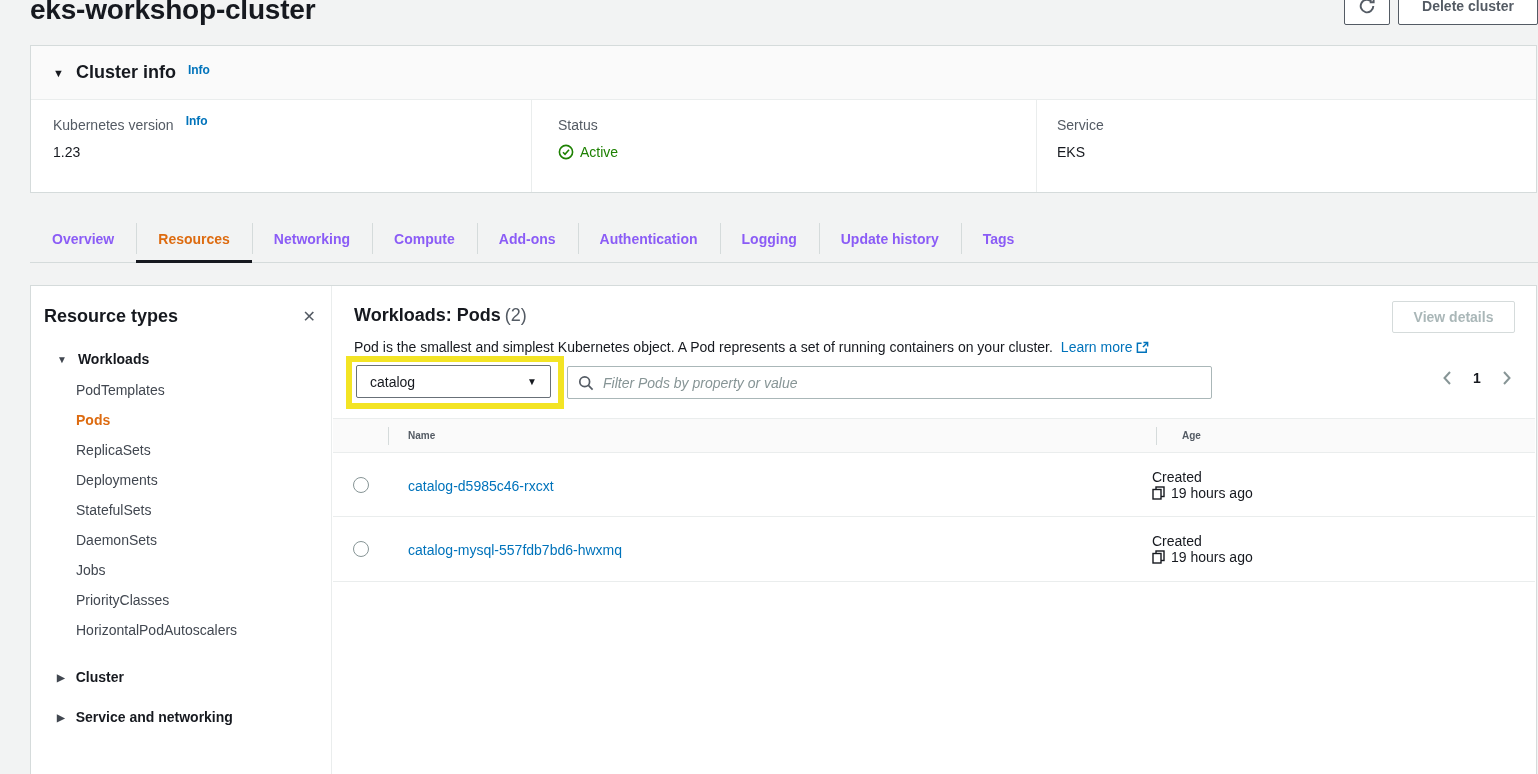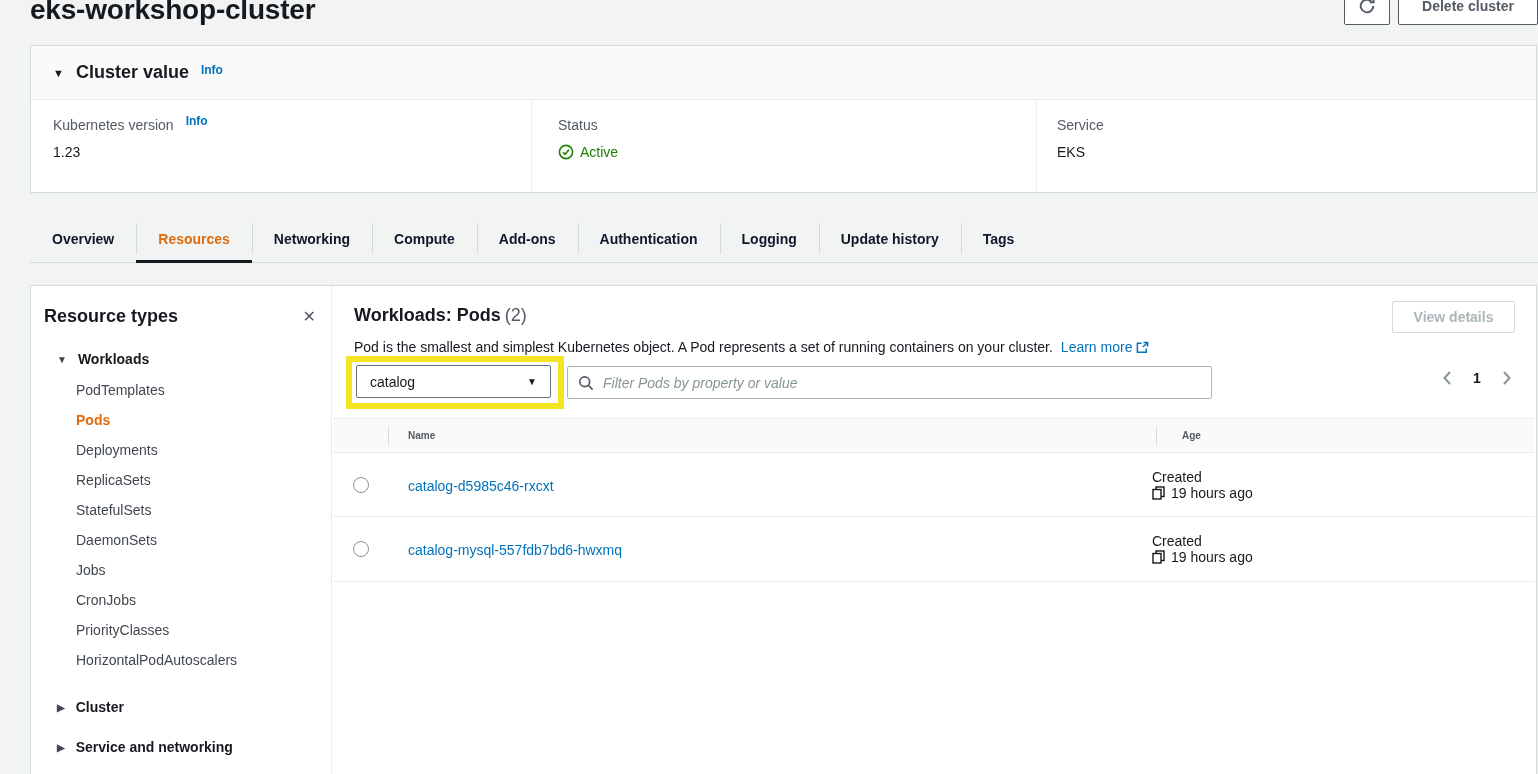--- a/index.html
+++ b/index.html
@@ -50,21 +50,21 @@
   .field-value { font-size:14px; color:#16191f; }
   .status-value { display:flex; align-items:center; gap:6px; color:#1d8102; font-size:14px; }
 
   
   .tabs {
     position:absolute; left:30px; top:216px; right:0; height:47px;
     display:flex; border-bottom:1px solid #d5dbdb;
   }
   .tab {
     position:relative; display:flex; align-items:center; padding:0 22px;
-    font-size:14px; font-weight:700; color:#0f172a; cursor:pointer; white-space:nowrap;
+    font-size:14px; font-weight:700; color:#8b5cf6; cursor:pointer; white-space:nowrap;
   }
   .tab + .tab::before {
     content:""; position:absolute; left:0; top:7px; bottom:8px; width:1px; background:#d5dbdb;
   }
   .tab.active { color:#dd6b10; }
   .tab.active::after {
     content:""; position:absolute; left:0; right:0; bottom:-1px; height:3px; background:#16191f;
   }
 
   
@@ -158,21 +158,21 @@
         <path d="M13.6 8a5.6 5.6 0 1 1-1.7-4" fill="none" stroke="#545b64" stroke-width="1.7"></path>
         <path d="M13.9 1.2v3.5h-3.5" fill="none" stroke="#545b64" stroke-width="1.7"></path>
       </svg>
   </span>
 </button>
 <button class="top-btn delete-btn">Delete cluster</button>
 
 <section class="ci-card">
   <div class="ci-header">
     <span class="caret">▼</span>
-    <span class="ci-title">Cluster value</span>
+    <span class="ci-title">Cluster info</span>
     <a class="info-link">Info</a>
   </div>
   <div class="ci-body">
     <div class="ci-col c1">
       <div class="field-label">
         <span>Kubernetes version</span>
         <a class="info-link">Info</a>
       </div>
       <div class="field-value">1.23</div>
     </div>
@@ -215,26 +215,25 @@
       <span class="close-x">✕</span>
     </div>
     <div class="tree">
       <div class="tree-group">
         <span class="caret">▼</span>
         <span>Workloads</span>
       </div>
       <ul class="tree-items">
         <li>PodTemplates</li>
         <li class="selected">Pods</li>
+        <li>ReplicaSets</li>
         <li>Deployments</li>
-        <li>ReplicaSets</li>
         <li>StatefulSets</li>
         <li>DaemonSets</li>
         <li>Jobs</li>
-        <li>CronJobs</li>
         <li>PriorityClasses</li>
         <li>HorizontalPodAutoscalers</li>
       </ul>
       <div class="tree-group">
         <span class="caret">▶</span>
         <span>Cluster</span>
       </div>
       <div class="tree-group">
         <span class="caret">▶</span>
         <span>Service and networking</span>

